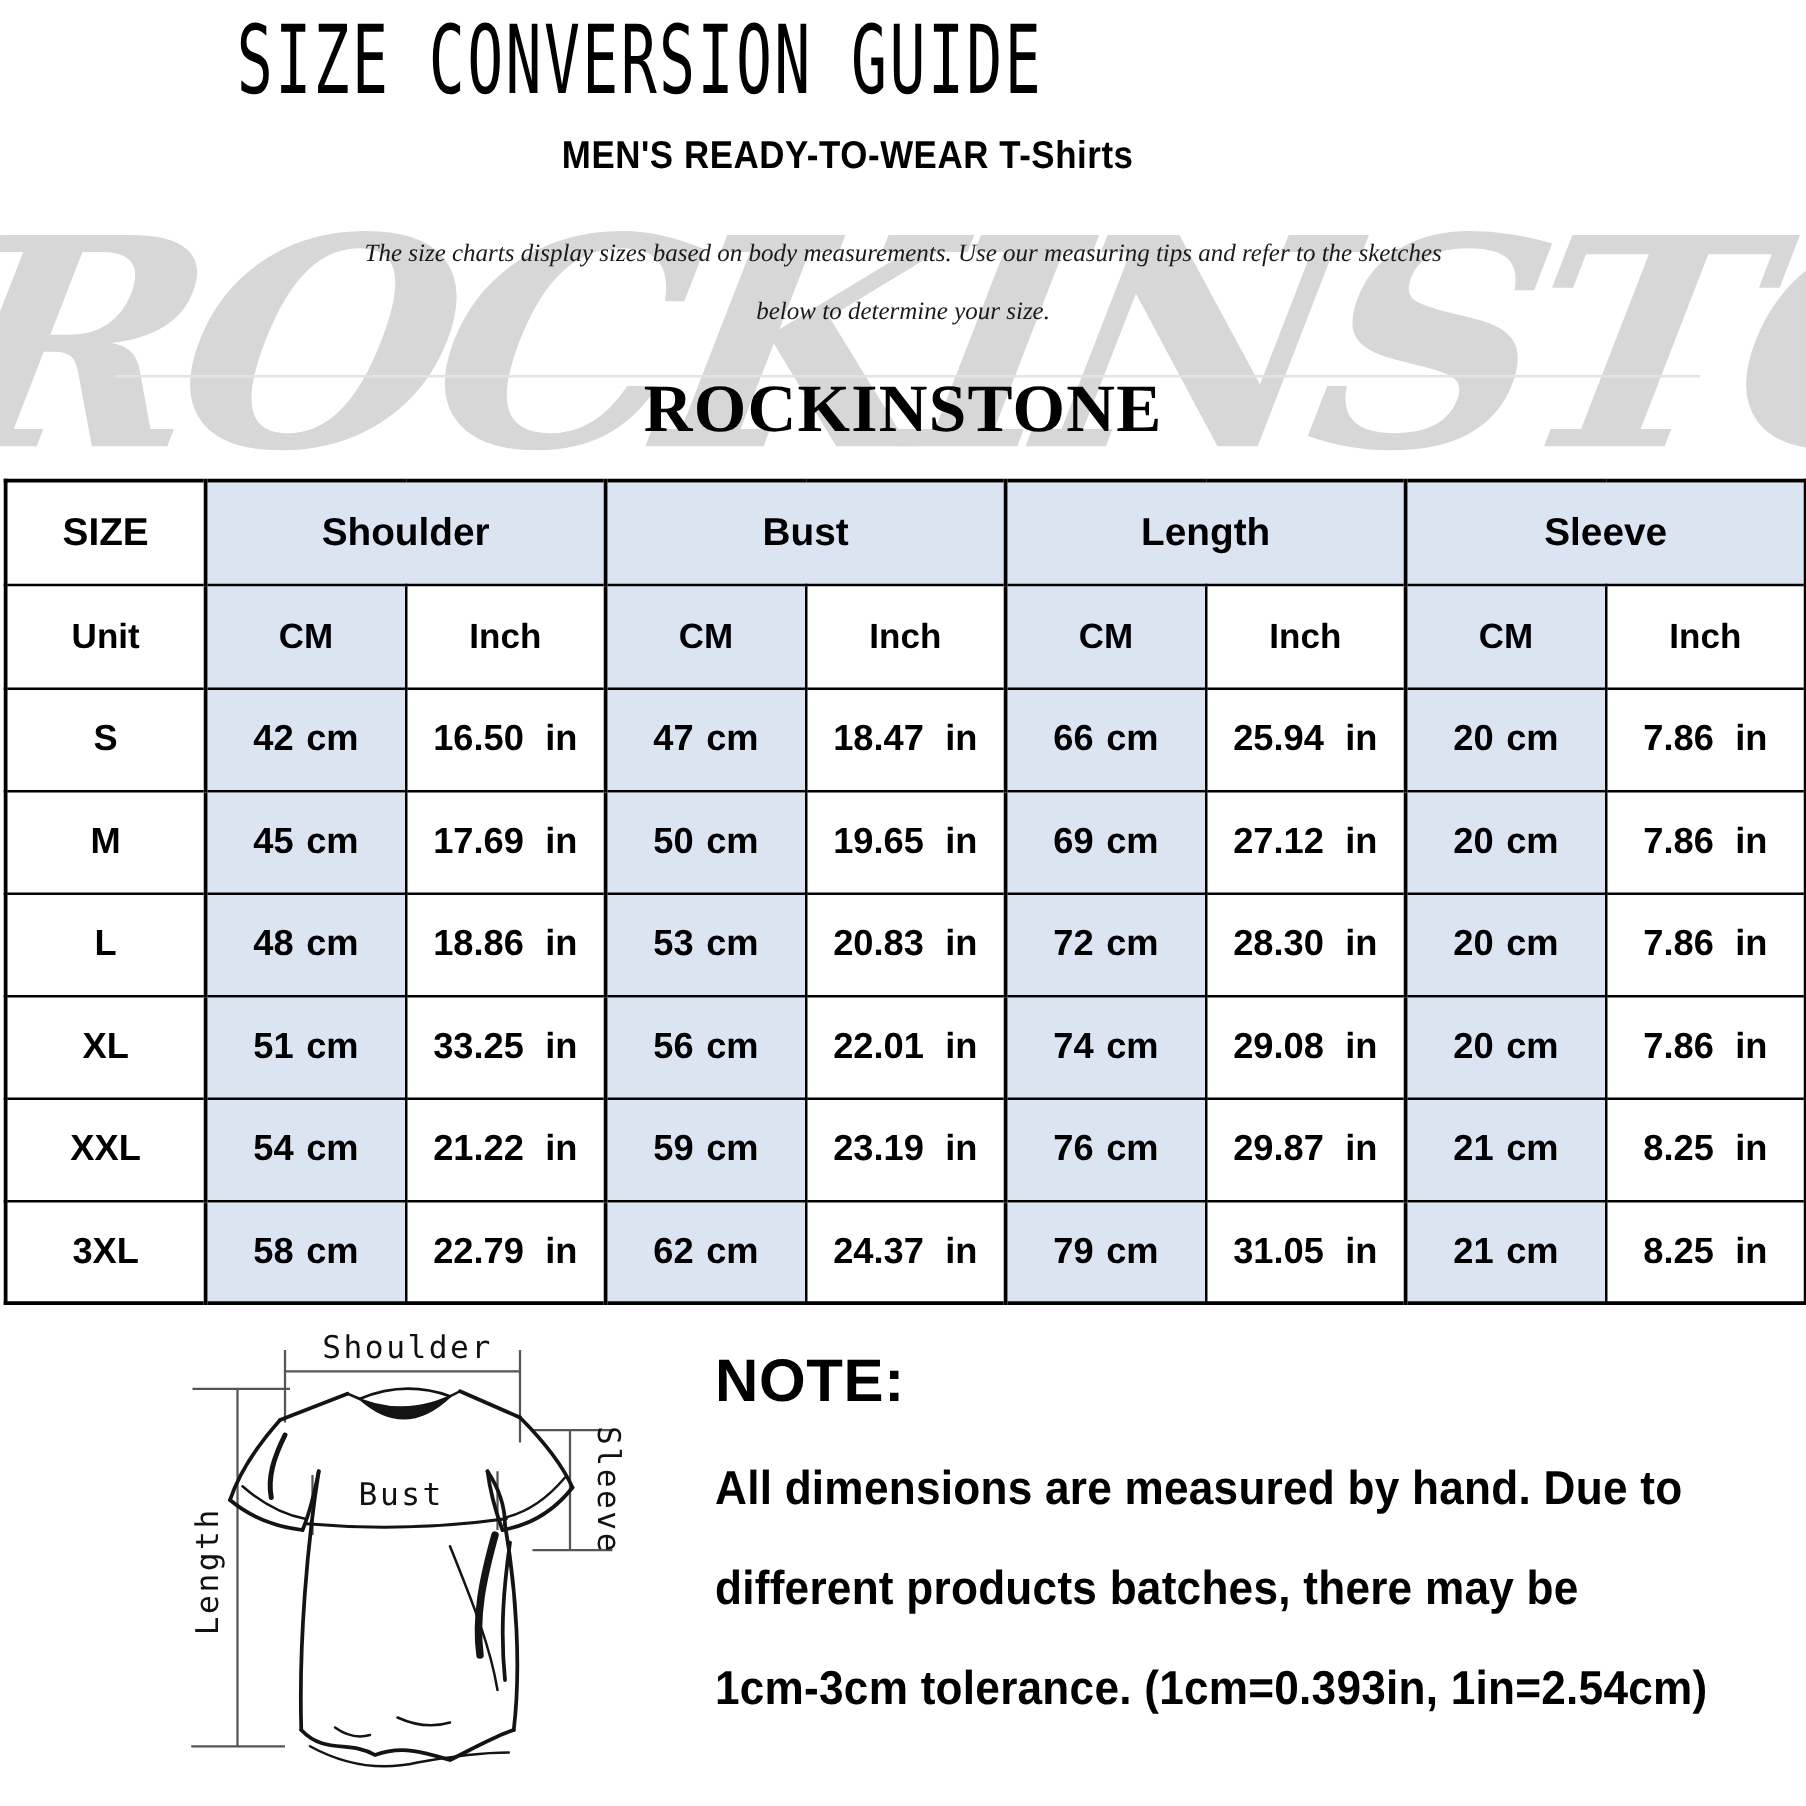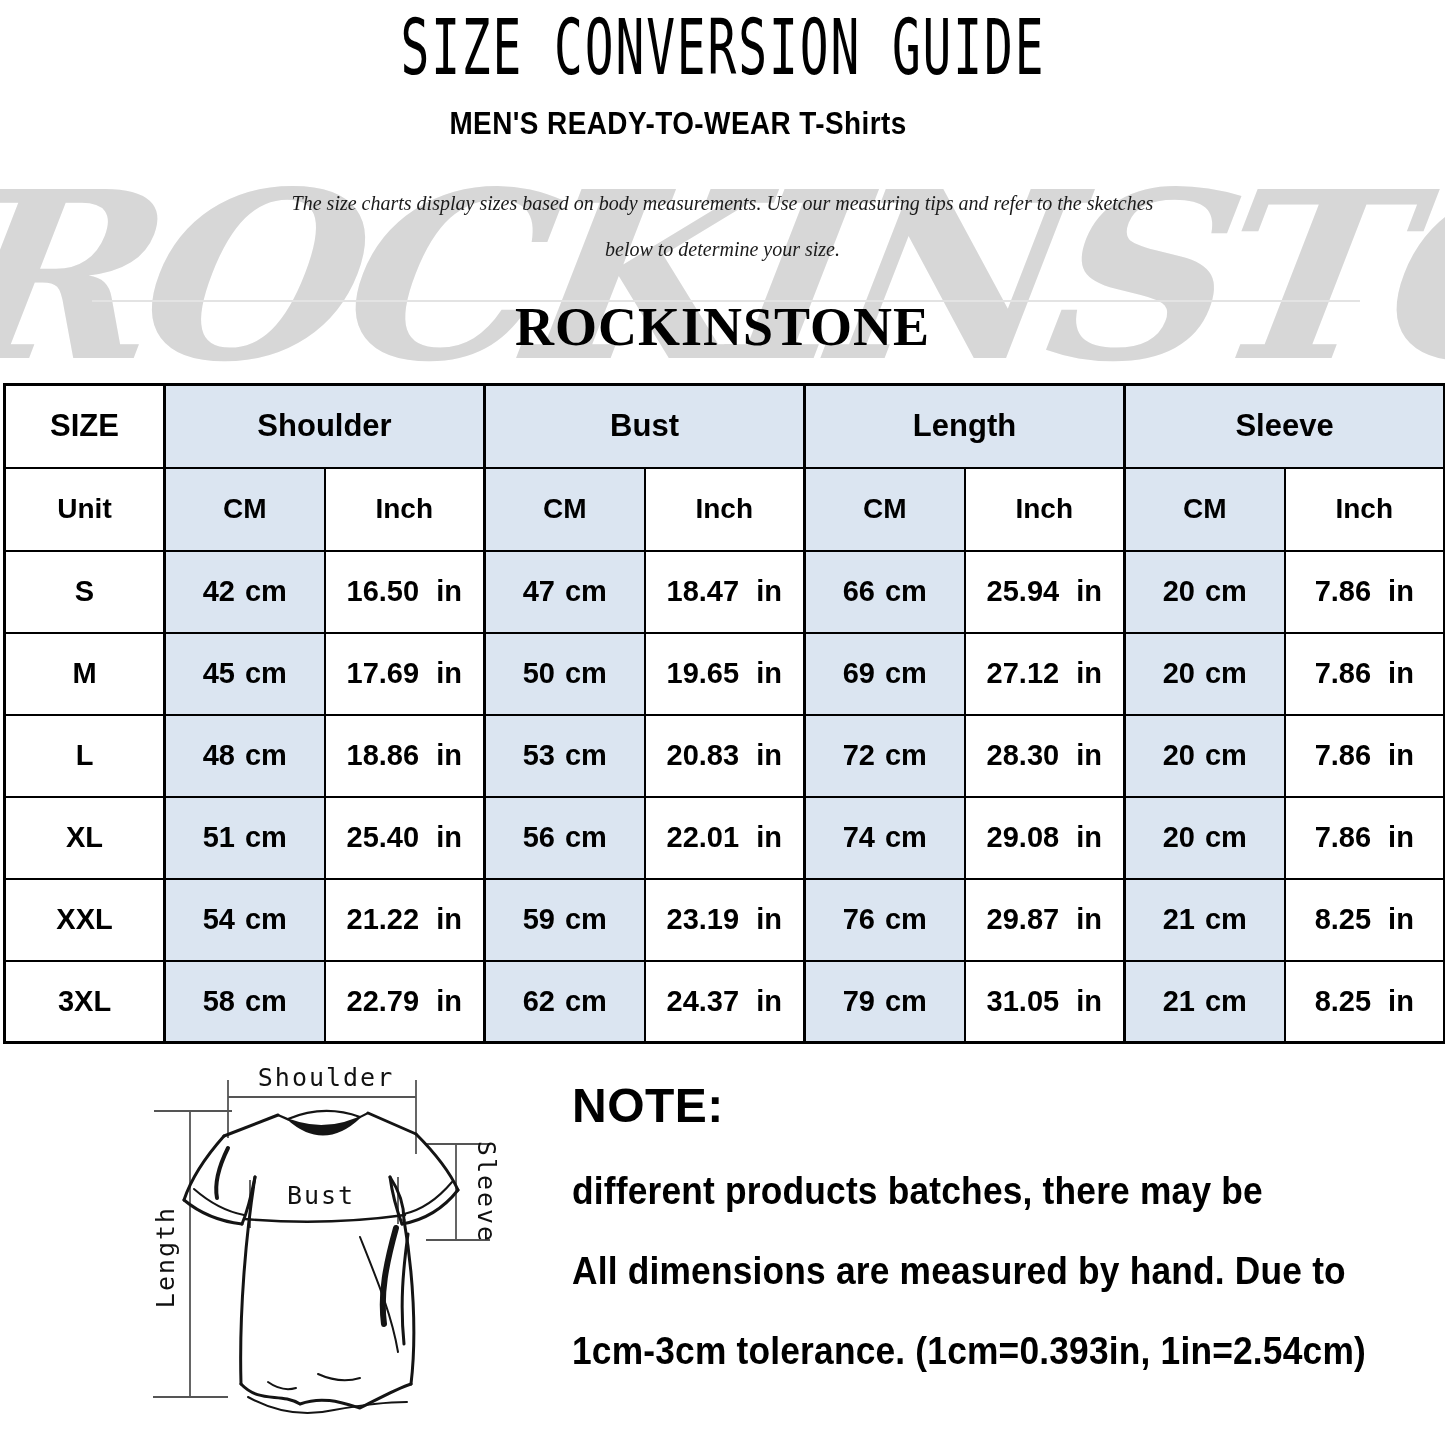--- a/index.html
+++ b/index.html
@@ -19,21 +19,21 @@
     font-size:252px; letter-spacing:-16px; color:#d7d7d7;
     transform:skewX(-10deg) scaleY(0.92); transform-origin:center;
     user-select:none;
   }
   .divider-line {
     position:absolute; z-index:0; left:92px; top:300px; width:1268px; height:2px;
     background:#e3e3e3;
   }
 
   
-  .title-wrap { top:10px; left:0; width:1445px; text-align:center; }
+  .title-wrap { top:10px; left:0; width:1445px; }
   .title-inner {
     display:inline-block;
     font-family:"DejaVu Sans Mono", monospace; font-weight:500;
     font-size:76px; letter-spacing:3px; line-height:1;
     transform:scaleX(0.63); transform-origin:center;
     white-space:nowrap;
   }
   .subtitle-wrap { top:106px; left:0; width:1357px; text-align:center; }
   .subtitle-inner {
     display:inline-block; transform:scaleX(0.9); transform-origin:center;
@@ -166,21 +166,21 @@
       <td class="cm-cell">53 cm</td>
       <td class="in-cell">20.83 in</td>
       <td class="cm-cell">72 cm</td>
       <td class="in-cell">28.30 in</td>
       <td class="cm-cell">20 cm</td>
       <td class="in-cell">7.86 in</td>
     </tr>
     <tr class="datarow cells9">
       <td>XL</td>
       <td class="cm-cell">51 cm</td>
-      <td class="in-cell">25.40 in</td>
+      <td class="in-cell">33.25 in</td>
       <td class="cm-cell">56 cm</td>
       <td class="in-cell">22.01 in</td>
       <td class="cm-cell">74 cm</td>
       <td class="in-cell">29.08 in</td>
       <td class="cm-cell">20 cm</td>
       <td class="in-cell">7.86 in</td>
     </tr>
     <tr class="datarow cells9">
       <td>XXL</td>
       <td class="cm-cell">54 cm</td>
@@ -253,18 +253,18 @@
     </g>
 
     <text x="218" y="34" text-anchor="middle">Shoulder</text>
     <text x="213" y="152" text-anchor="middle">Bust</text>
     <text x="370" y="140" text-anchor="middle" transform="rotate(90 370 140)">Sleeve</text>
     <text x="66" y="205" text-anchor="middle" transform="rotate(-90 66 205)">Length</text>
   </svg>
 
   <div class="layer note">
     <div class="note-heading">NOTE:</div>
+    <div class="note-line"><span>All dimensions are measured by hand. Due to</span></div>
     <div class="note-line"><span>different products batches, there may be</span></div>
-    <div class="note-line"><span>All dimensions are measured by hand. Due to</span></div>
     <div class="note-line"><span>1cm-3cm tolerance. (1cm=0.393in, 1in=2.54cm)</span></div>
   </div>
 
 </div>
 
 </body></html>

